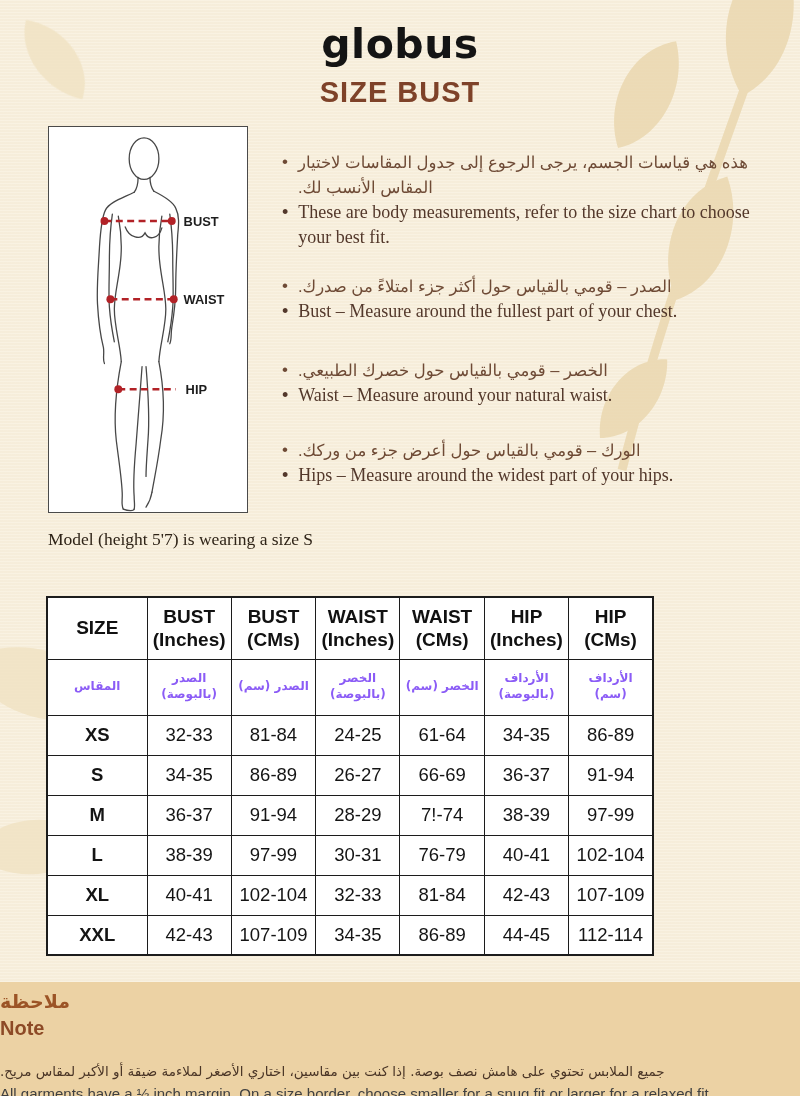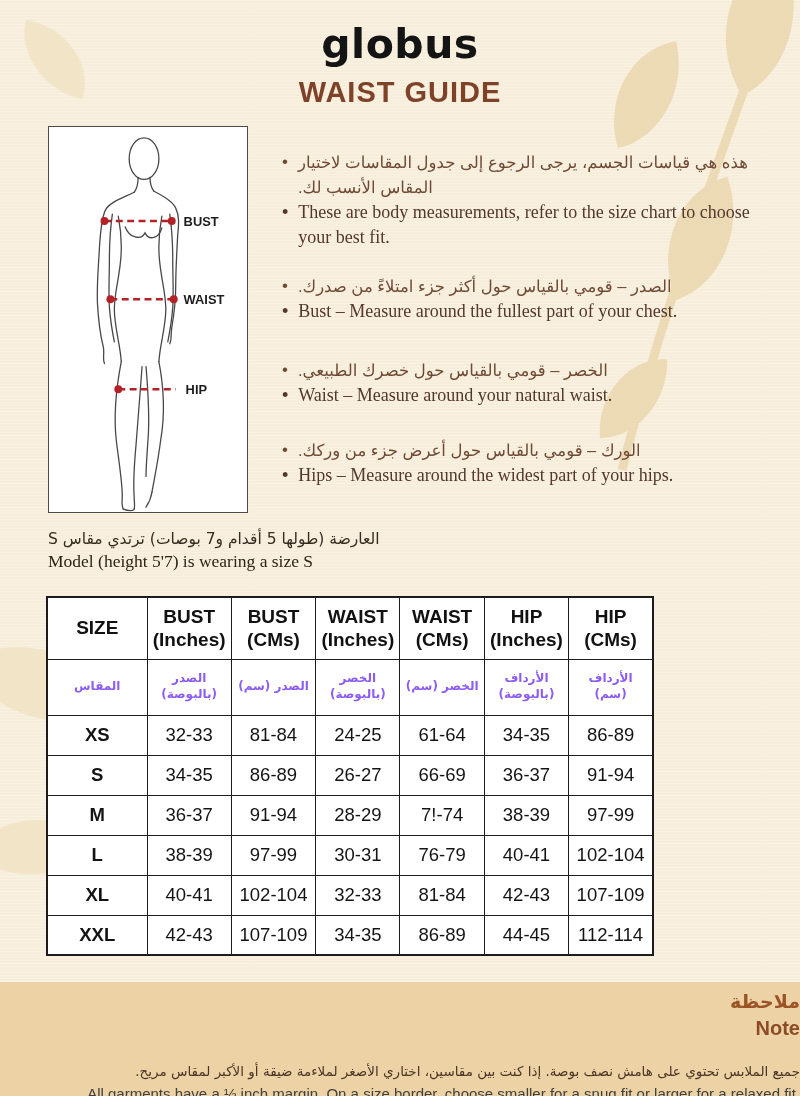--- a/index.html
+++ b/index.html
@@ -83,21 +83,21 @@
   .hdr-ar {
     height:56px; font-family:"DejaVu Sans", sans-serif; font-weight:bold;
     font-size:12px; direction:rtl; color:#8b5cf6; line-height:1.3;
   }
   .data-row td { height:40px; font-size:18.5px; color:#141414; }
   .data-row td.size-cell { font-weight:bold; }
 
   
   .footer {
     position:absolute; left:0; top:982px; width:800px; height:114px;
-    background:#ecd2a4; text-align:right; padding-top:7px;
+    background:#ecd2a4; text-align:left; padding-top:7px;
   }
   .note-ar-title {
     font-family:"DejaVu Sans", sans-serif; font-weight:bold;
     font-size:19px; color:#9c5426; line-height:1.35;
   }
   .note-en-title { font-weight:bold; font-size:20px; color:#8d4a26; line-height:1.3; }
   .note-body-ar {
     direction:rtl; font-family:"DejaVu Sans", sans-serif;
     font-size:13.5px; color:#4a3526; margin-top:20px; line-height:1.5;
   }
@@ -119,21 +119,21 @@
   <g fill="#f0e2c2" opacity="0.8">
     <path transform="translate(-36,660) rotate(28) scale(1.3)" d="M0,0 C28,-40 85,-52 120,-20 C90,18 34,28 0,0 Z"></path>
     <path transform="translate(-30,850) rotate(8) scale(1.05)" d="M0,0 C28,-40 85,-52 120,-20 C90,18 34,28 0,0 Z"></path>
     <path transform="translate(26,20) rotate(64) scale(0.8)" d="M0,0 C28,-40 85,-52 120,-20 C90,18 34,28 0,0 Z"></path>
   </g>
 </svg>
 
 <div class="content">
 
   <div class="logo">globus</div>
-  <div class="guide-title">WAIST GUIDE</div>
+  <div class="guide-title">SIZE BUST</div>
 
   <div class="figure-box">
     <svg viewBox="0 0 200 387">
       <g fill="none" stroke="#474747" stroke-width="1.3" stroke-linecap="round">
         <ellipse cx="96" cy="31" rx="15" ry="21"></ellipse>
         <path d="M90,50 C90,57 89,61 86,65 M102,50 C102,57 103,60 106,64"></path>
         <path d="M86,65 C74,71 61,75 57,83 C53,91 52,104 51,120 C50,140 48,160 49,178 C50,196 52,210 55,222 C56,228 54,234 56,238"></path>
         <path d="M106,64 C116,69 125,74 128,81 C132,89 131,98 130,108 C129,126 128,144 128,160 C128,176 126,190 124,202 C123,208 124,214 122,218"></path>
         <path d="M64,87 C62,101 61,117 61,133 C61,151 60,167 61,181 C62,195 64,206 66,216"></path>
         <path d="M122,87 C124,101 125,117 125,133 C125,151 126,167 125,181 C124,195 122,206 120,216"></path>
@@ -208,21 +208,20 @@
       </div>
       <div class="b-row">
         <span class="blt en-c">•</span>
         <div class="en-text">Hips – Measure around the widest part of your hips.</div>
       </div>
     </div>
 
   </div>
 
   <div class="model-note">
-    <div class="model-ar" dir="rtl">العارضة (طولها 5 أقدام و7 بوصات) ترتدي مقاس S</div>
     <div class="model-en">Model (height 5'7) is wearing a size S</div>
   </div>
 
   <table class="size-table">
     <colgroup>
       <col class="c-size">
         <col>
         <col>
         <col>
         <col>

